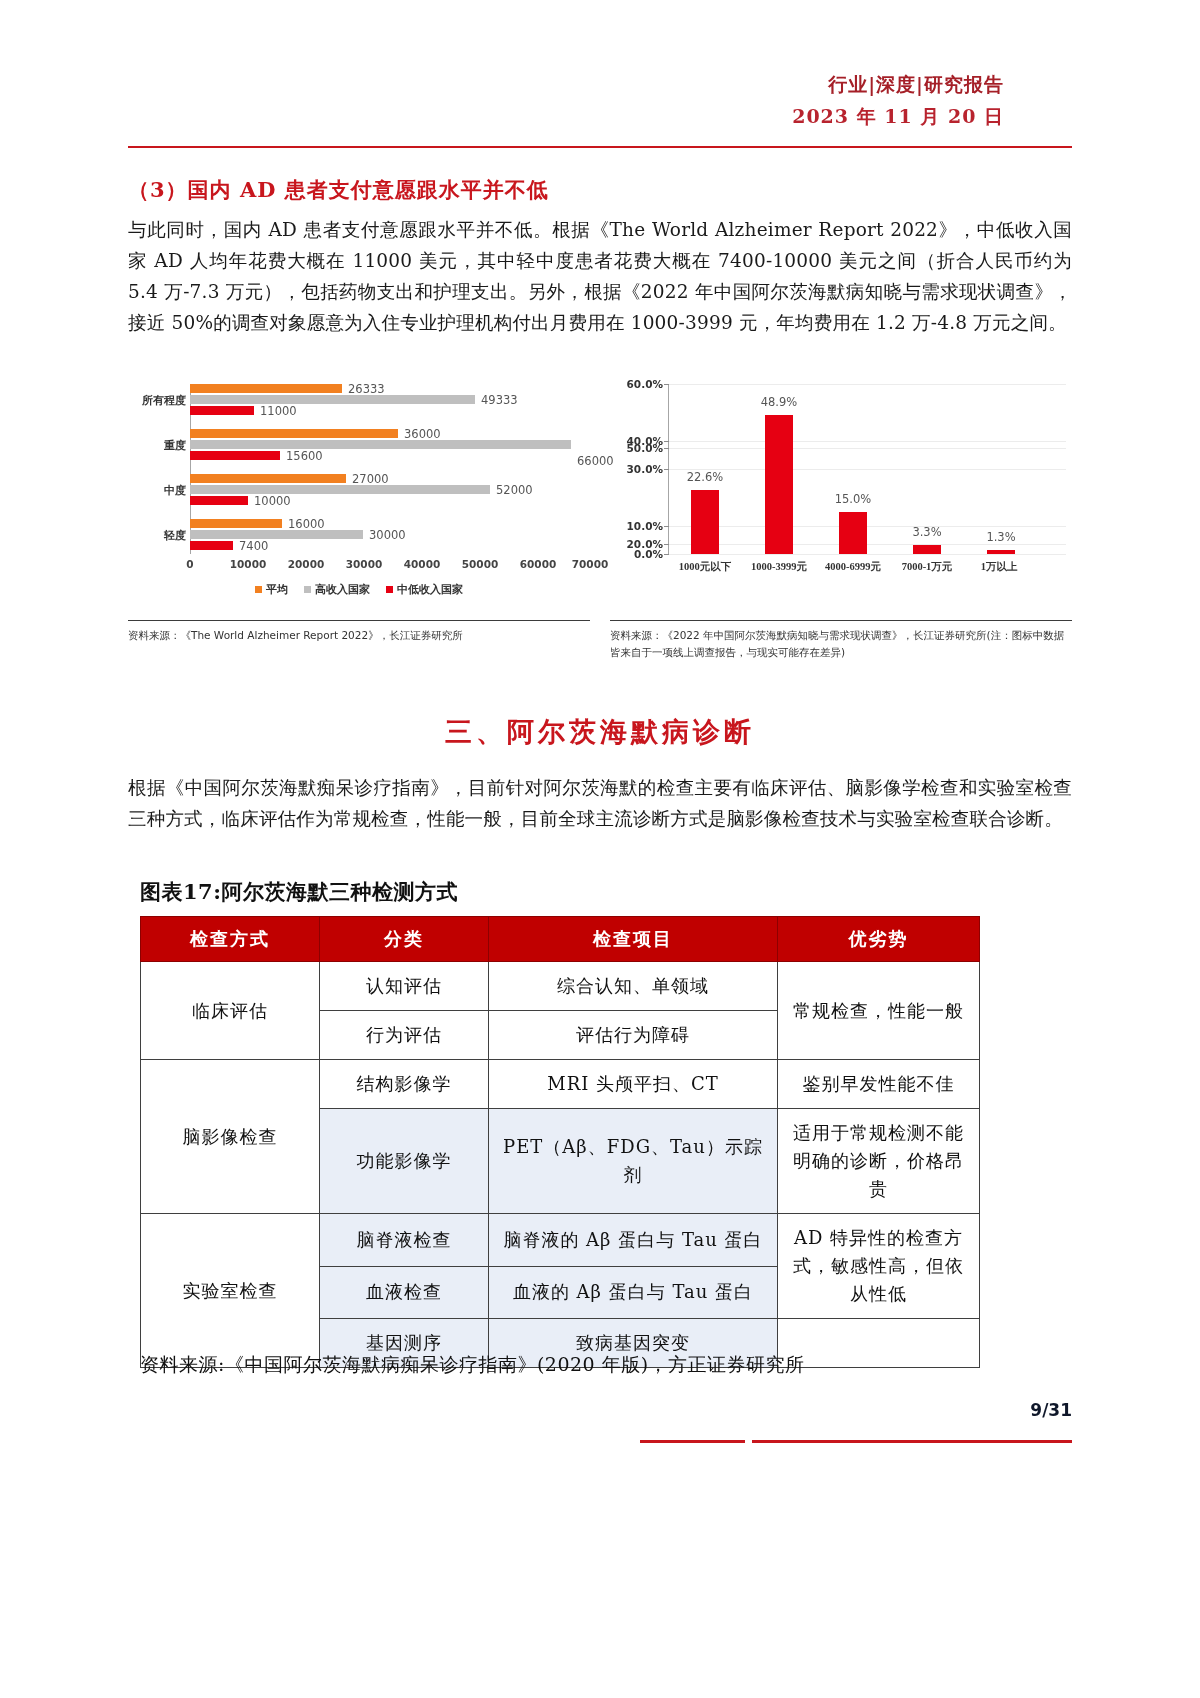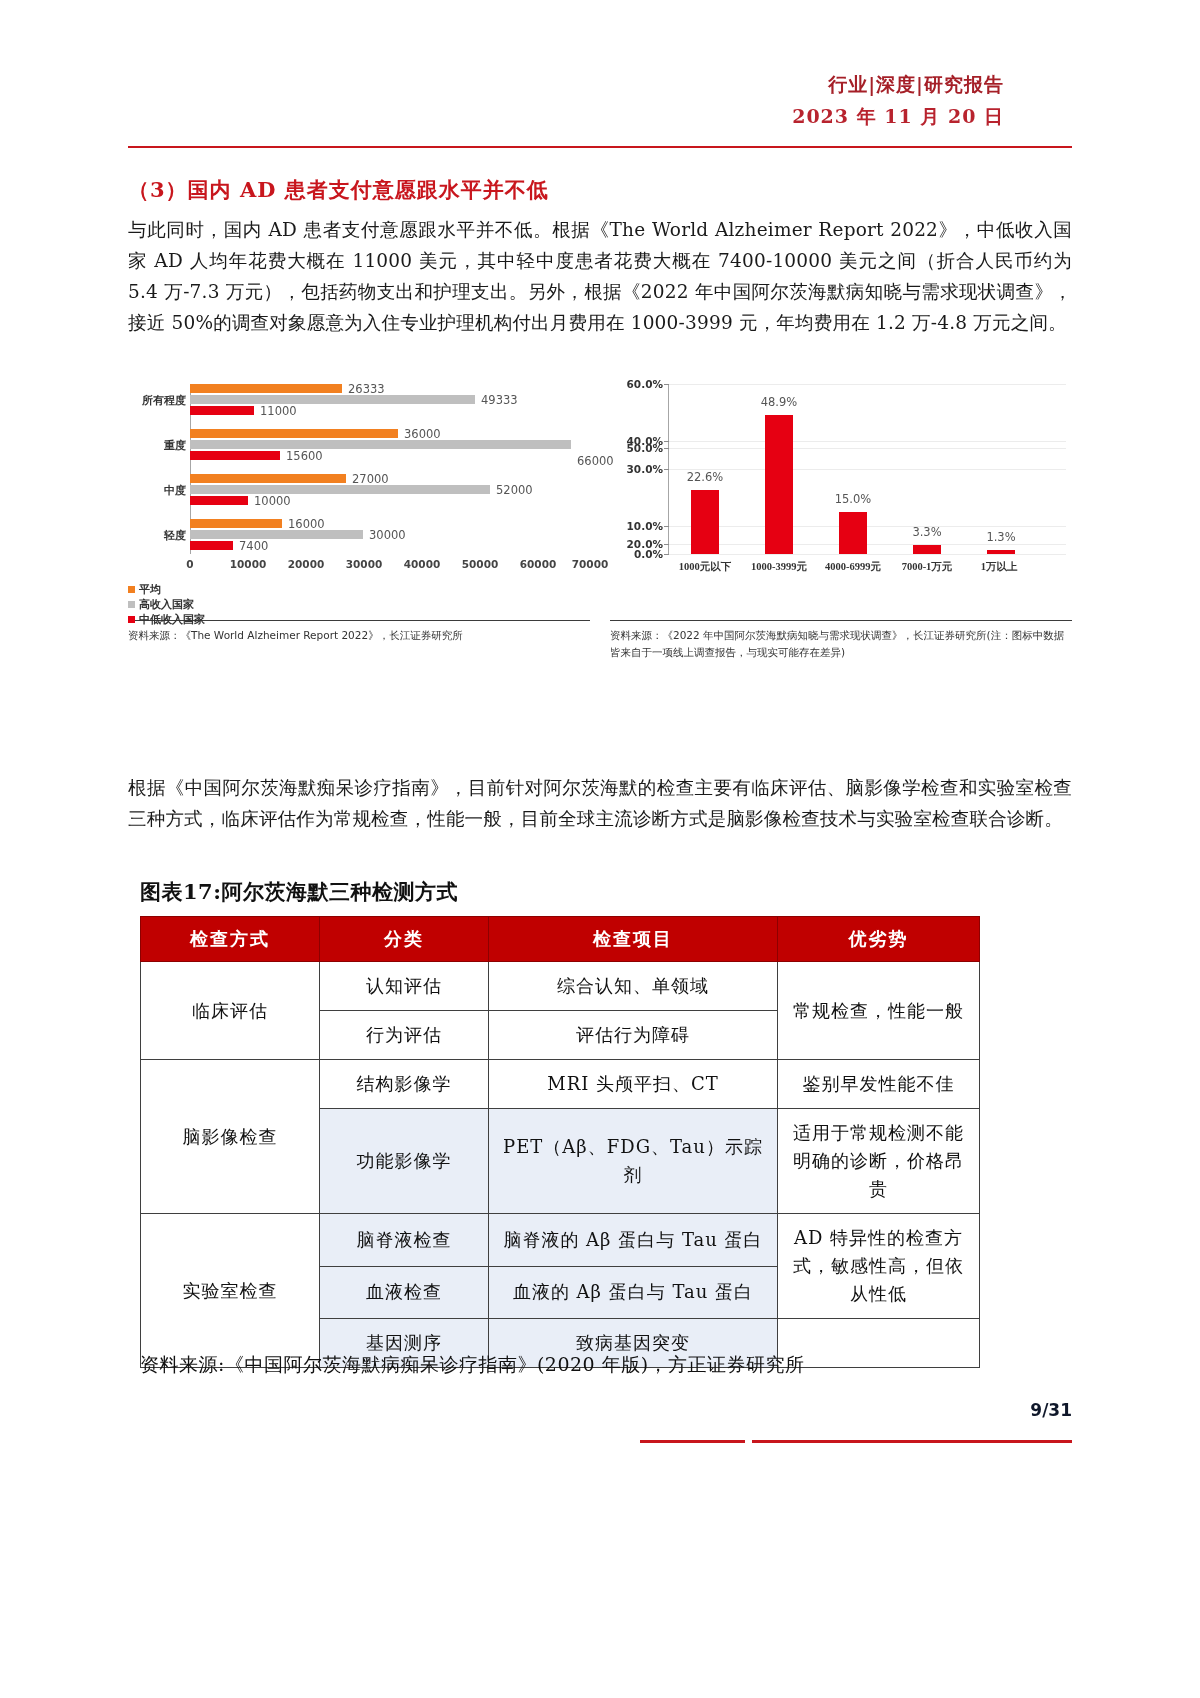--- a/index.html
+++ b/index.html
@@ -222,22 +222,22 @@
     position: absolute;
     font-size: 10.5px;
     color: #444;
     transform: translateX(-50%);
     font-weight: bold;
     font-family: "DejaVu Sans", sans-serif;
   }
   .legend {
     display: flex;
     justify-content: center;
+    gap: 16px;
     margin-top: 2px;
-    flex-direction: column;
   }
   .lg-item {
     display: flex;
     align-items: center;
     gap: 4px;
     font-size: 11px;
     color: #333;
     font-weight: bold;
     font-family: "DejaVu Sans", sans-serif;
   }
@@ -562,20 +562,21 @@
             <span class="vc-xlbl" style="left:184px;">4000-6999元</span>
             <span class="vc-xlbl" style="left:258px;">7000-1万元</span>
             <span class="vc-xlbl" style="left:330px;">1万以上</span>
           </div>
         </div>
       </div>
       <div class="fig-src">资料来源：《2022 年中国阿尔茨海默病知晓与需求现状调查》，长江证券研究所(注：图标中数据皆来自于一项线上调查报告，与现实可能存在差异)</div>
     </div>
   </div>
 
+  <div class="chapter">三、阿尔茨海默病诊断</div>
 
   <div class="para2">
     <p class="para">根据《中国阿尔茨海默痴呆诊疗指南》，目前针对阿尔茨海默的检查主要有临床评估、脑影像学检查和实验室检查三种方式，临床评估作为常规检查，性能一般，目前全球主流诊断方式是脑影像检查技术与实验室检查联合诊断。</p>
   </div>
 
   <div class="tbl-title">图表17:阿尔茨海默三种检测方式</div>
 
   <table class="t17">
     <thead>
       <tr>

